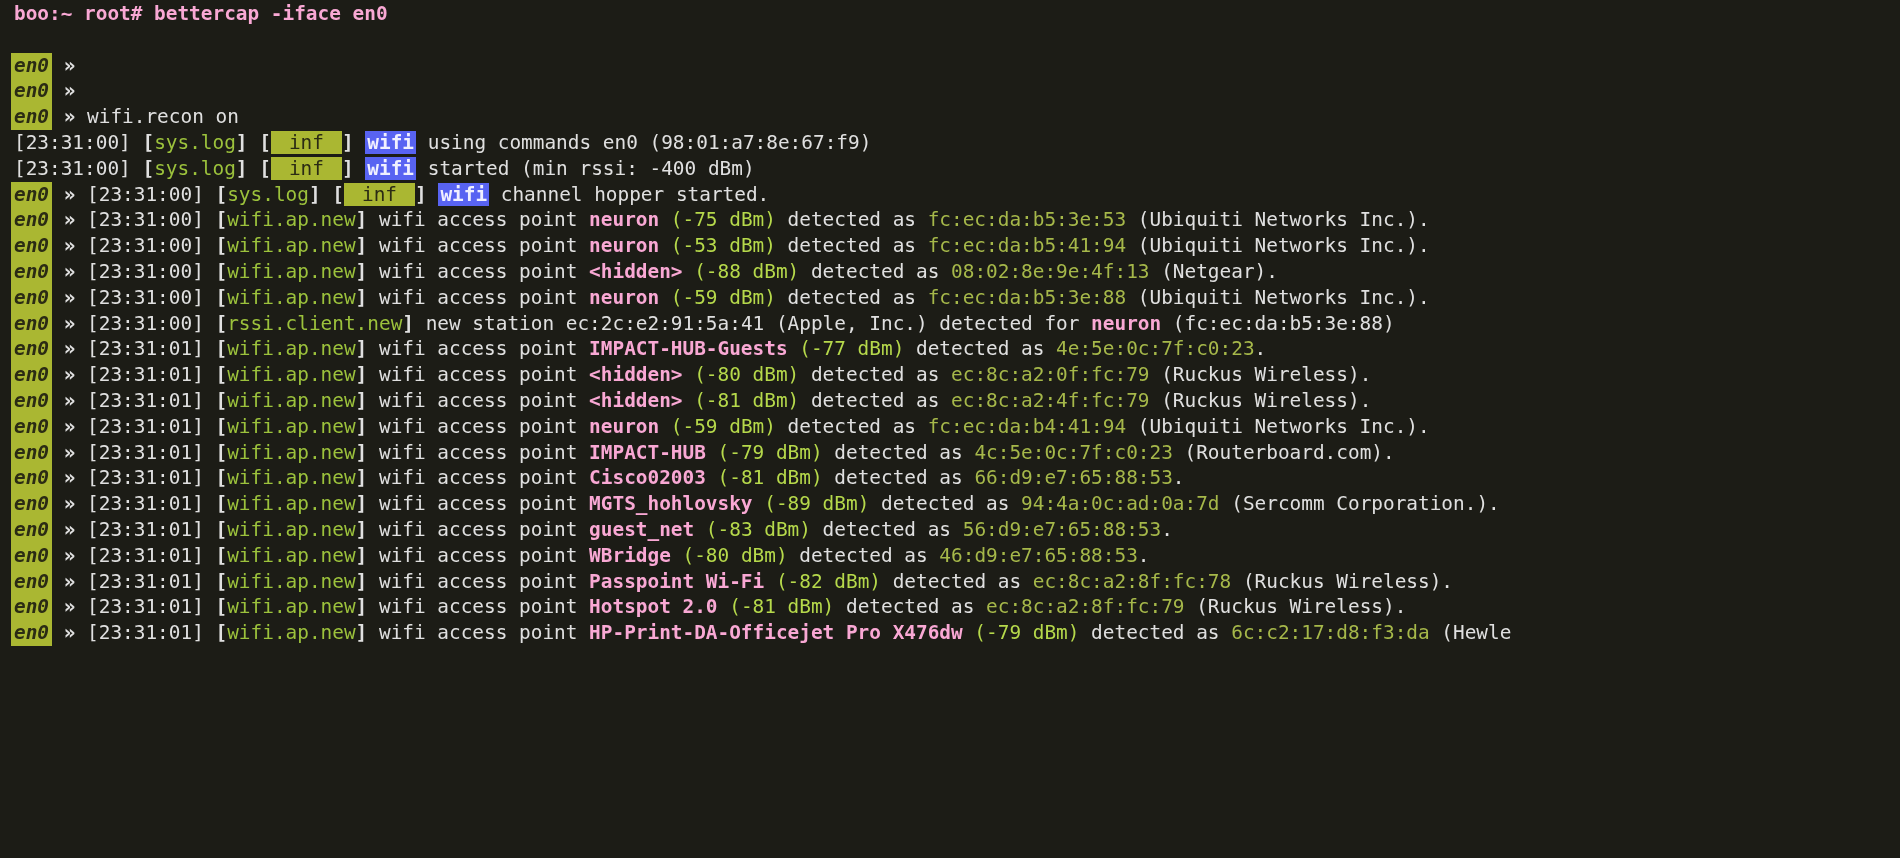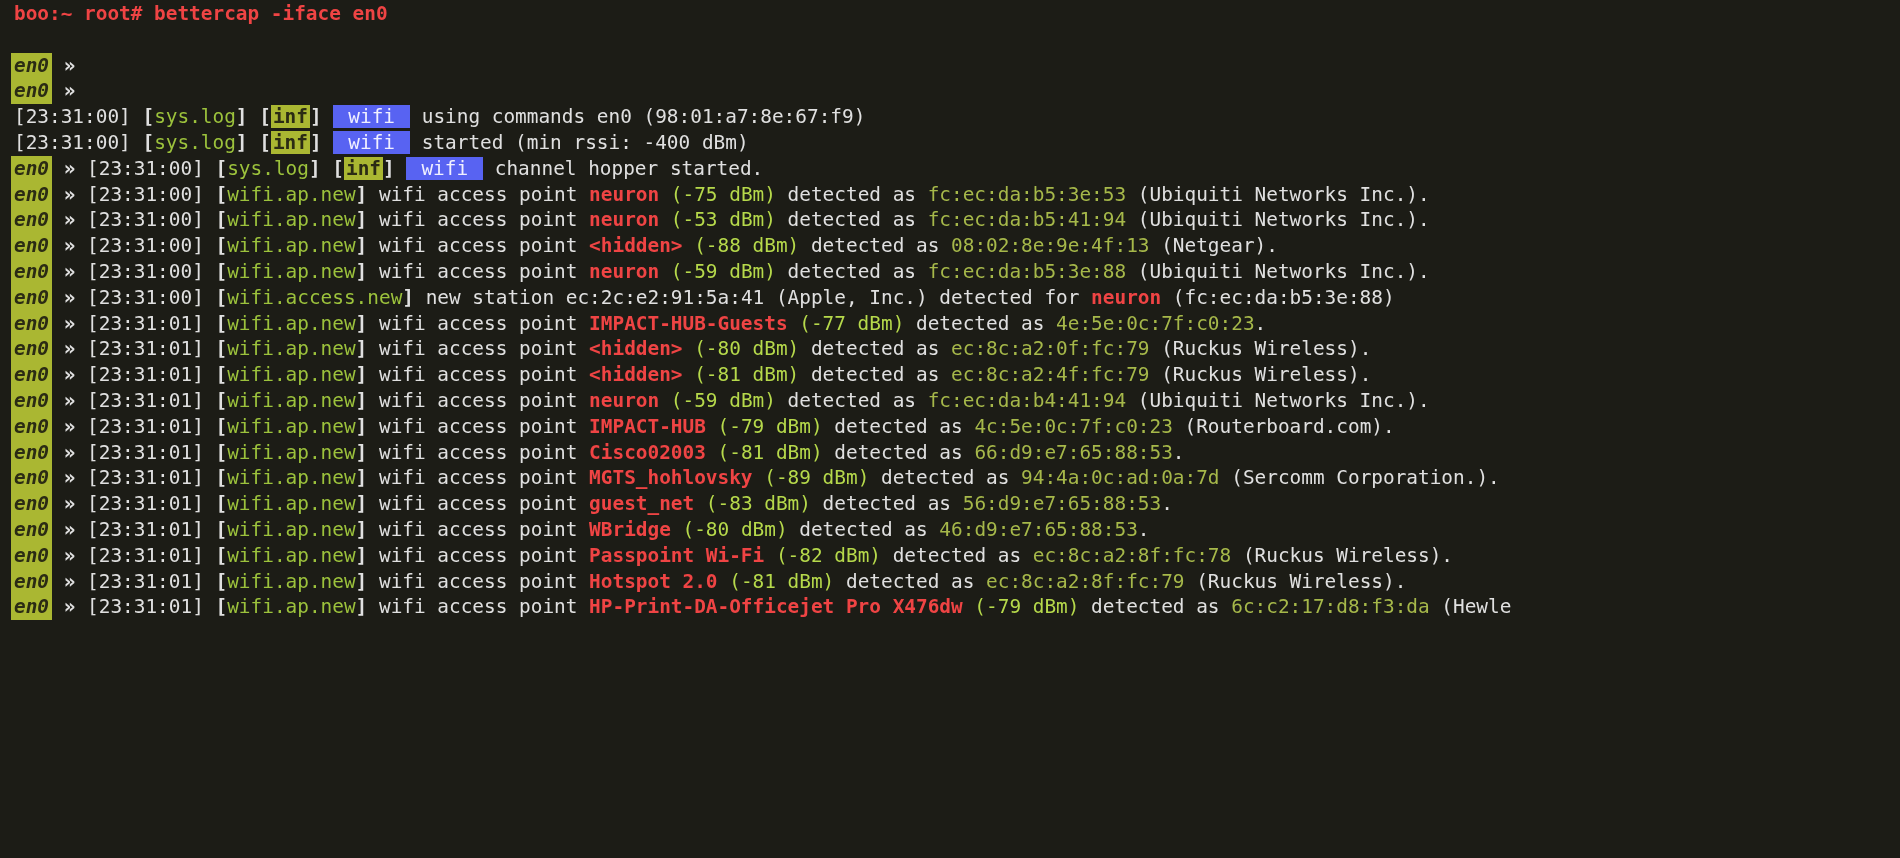--- a/index.html
+++ b/index.html
@@ -33,46 +33,46 @@
   .term {
     padding: 1px 0 0 0;
   }
   .row {
     padding-left: 14px;
   }
   .row.flush {
     padding-left: 14px;
   }
   .bold { font-weight: 700; }
-  .white { color: #ef4444; }
+  .white { color: #f9a8d4; }
   .dim { color: var(--dim); }
   .green { color: var(--green); text-align: right; }
   .bgreen { color: var(--brightgreen); }
   .mac { color: var(--mac); }
 
   .badge-en0 {
     background: var(--olive-bg);
     color: var(--olive-fg);
     font-weight: 700;
     padding: 0 3px 0 3px;
     display: inline-block;
     margin-left: -3px;
     font-style: italic;
   }
   .badge-inf {
     background: var(--olive-bg);
     color: var(--olive-fg);
-    font-weight: 700;
-    padding: 0 2px;
+    font-weight: 400;
+    padding: 0 18px;
   }
   .badge-wifi {
     background: var(--blue-bg);
     color: var(--blue-fg);
-    font-weight: 400;
-    padding: 0 15px;
+    font-weight: 700;
+    padding: 0 2px;
   }
   .prompt-raquo {
     color: #e0e0e0;
     font-weight: 700;
   }
 </style>
 </head>
 <body>
 
 <div class="term">
@@ -84,20 +84,23 @@
 
   <div class="row">&nbsp;</div>
 
   <div class="row">
     <span class="badge-en0">en0</span><span class="prompt-raquo">  » </span>
   </div>
   <div class="row">
     <span class="badge-en0">en0</span><span class="prompt-raquo">  » </span>
   </div>
 
+  <div class="row">
+    <span class="badge-en0">en0</span><span class="prompt-raquo">  » </span><span>wifi.recon on</span>
+  </div>
 
   <div class="row flush">
     <span>[23:31:00]</span> <span class="bold">[</span><span class="green">sys.log</span><span class="bold">]</span> <span class="bold">[</span><span class="badge-inf">inf</span><span class="bold">]</span> <span class="badge-wifi">wifi</span><span> using commands en0 (98:01:a7:8e:67:f9)</span>
   </div>
 
   <div class="row flush">
     <span>[23:31:00]</span> <span class="bold">[</span><span class="green">sys.log</span><span class="bold">]</span> <span class="bold">[</span><span class="badge-inf">inf</span><span class="bold">]</span> <span class="badge-wifi">wifi</span><span> started (min rssi: -400 dBm)</span>
   </div>
 
   <div class="row">
@@ -105,21 +108,21 @@
   </div>
 
   <div class="row"><span class="badge-en0">en0</span><span class="prompt-raquo">  » </span><span>[23:31:00]</span> <span class="bold">[</span><span class="green">wifi.ap.new</span><span class="bold">]</span><span> wifi access point </span><span class="bold white">neuron</span><span class="bgreen"> (-75 dBm)</span><span> detected as </span><span class="mac">fc:ec:da:b5:3e:53</span><span> (Ubiquiti Networks Inc.)</span><span>.</span></div>
 
   <div class="row"><span class="badge-en0">en0</span><span class="prompt-raquo">  » </span><span>[23:31:00]</span> <span class="bold">[</span><span class="green">wifi.ap.new</span><span class="bold">]</span><span> wifi access point </span><span class="bold white">neuron</span><span class="bgreen"> (-53 dBm)</span><span> detected as </span><span class="mac">fc:ec:da:b5:41:94</span><span> (Ubiquiti Networks Inc.)</span><span>.</span></div>
 
   <div class="row"><span class="badge-en0">en0</span><span class="prompt-raquo">  » </span><span>[23:31:00]</span> <span class="bold">[</span><span class="green">wifi.ap.new</span><span class="bold">]</span><span> wifi access point </span><span class="bold white">&lt;hidden&gt;</span><span class="bgreen"> (-88 dBm)</span><span> detected as </span><span class="mac">08:02:8e:9e:4f:13</span><span> (Netgear)</span><span>.</span></div>
 
   <div class="row"><span class="badge-en0">en0</span><span class="prompt-raquo">  » </span><span>[23:31:00]</span> <span class="bold">[</span><span class="green">wifi.ap.new</span><span class="bold">]</span><span> wifi access point </span><span class="bold white">neuron</span><span class="bgreen"> (-59 dBm)</span><span> detected as </span><span class="mac">fc:ec:da:b5:3e:88</span><span> (Ubiquiti Networks Inc.)</span><span>.</span></div>
 
-  <div class="row"><span class="badge-en0">en0</span><span class="prompt-raquo">  » </span><span>[23:31:00]</span> <span class="bold">[</span><span class="green">wifi.access.new</span><span class="bold">]</span><span> new station ec:2c:e2:91:5a:41 (Apple, Inc.) detected for </span><span class="bold white">neuron</span><span> (fc:ec:da:b5:3e:88)</span></div>
+  <div class="row"><span class="badge-en0">en0</span><span class="prompt-raquo">  » </span><span>[23:31:00]</span> <span class="bold">[</span><span class="green">rssi.client.new</span><span class="bold">]</span><span> new station ec:2c:e2:91:5a:41 (Apple, Inc.) detected for </span><span class="bold white">neuron</span><span> (fc:ec:da:b5:3e:88)</span></div>
 
   <div class="row"><span class="badge-en0">en0</span><span class="prompt-raquo">  » </span><span>[23:31:01]</span> <span class="bold">[</span><span class="green">wifi.ap.new</span><span class="bold">]</span><span> wifi access point </span><span class="bold white">IMPACT-HUB-Guests</span><span class="bgreen"> (-77 dBm)</span><span> detected as </span><span class="mac">4e:5e:0c:7f:c0:23</span><span></span><span>.</span></div>
 
   <div class="row"><span class="badge-en0">en0</span><span class="prompt-raquo">  » </span><span>[23:31:01]</span> <span class="bold">[</span><span class="green">wifi.ap.new</span><span class="bold">]</span><span> wifi access point </span><span class="bold white">&lt;hidden&gt;</span><span class="bgreen"> (-80 dBm)</span><span> detected as </span><span class="mac">ec:8c:a2:0f:fc:79</span><span> (Ruckus Wireless)</span><span>.</span></div>
 
   <div class="row"><span class="badge-en0">en0</span><span class="prompt-raquo">  » </span><span>[23:31:01]</span> <span class="bold">[</span><span class="green">wifi.ap.new</span><span class="bold">]</span><span> wifi access point </span><span class="bold white">&lt;hidden&gt;</span><span class="bgreen"> (-81 dBm)</span><span> detected as </span><span class="mac">ec:8c:a2:4f:fc:79</span><span> (Ruckus Wireless)</span><span>.</span></div>
 
   <div class="row"><span class="badge-en0">en0</span><span class="prompt-raquo">  » </span><span>[23:31:01]</span> <span class="bold">[</span><span class="green">wifi.ap.new</span><span class="bold">]</span><span> wifi access point </span><span class="bold white">neuron</span><span class="bgreen"> (-59 dBm)</span><span> detected as </span><span class="mac">fc:ec:da:b4:41:94</span><span> (Ubiquiti Networks Inc.)</span><span>.</span></div>
 
   <div class="row"><span class="badge-en0">en0</span><span class="prompt-raquo">  » </span><span>[23:31:01]</span> <span class="bold">[</span><span class="green">wifi.ap.new</span><span class="bold">]</span><span> wifi access point </span><span class="bold white">IMPACT-HUB</span><span class="bgreen"> (-79 dBm)</span><span> detected as </span><span class="mac">4c:5e:0c:7f:c0:23</span><span> (Routerboard.com)</span><span>.</span></div>

